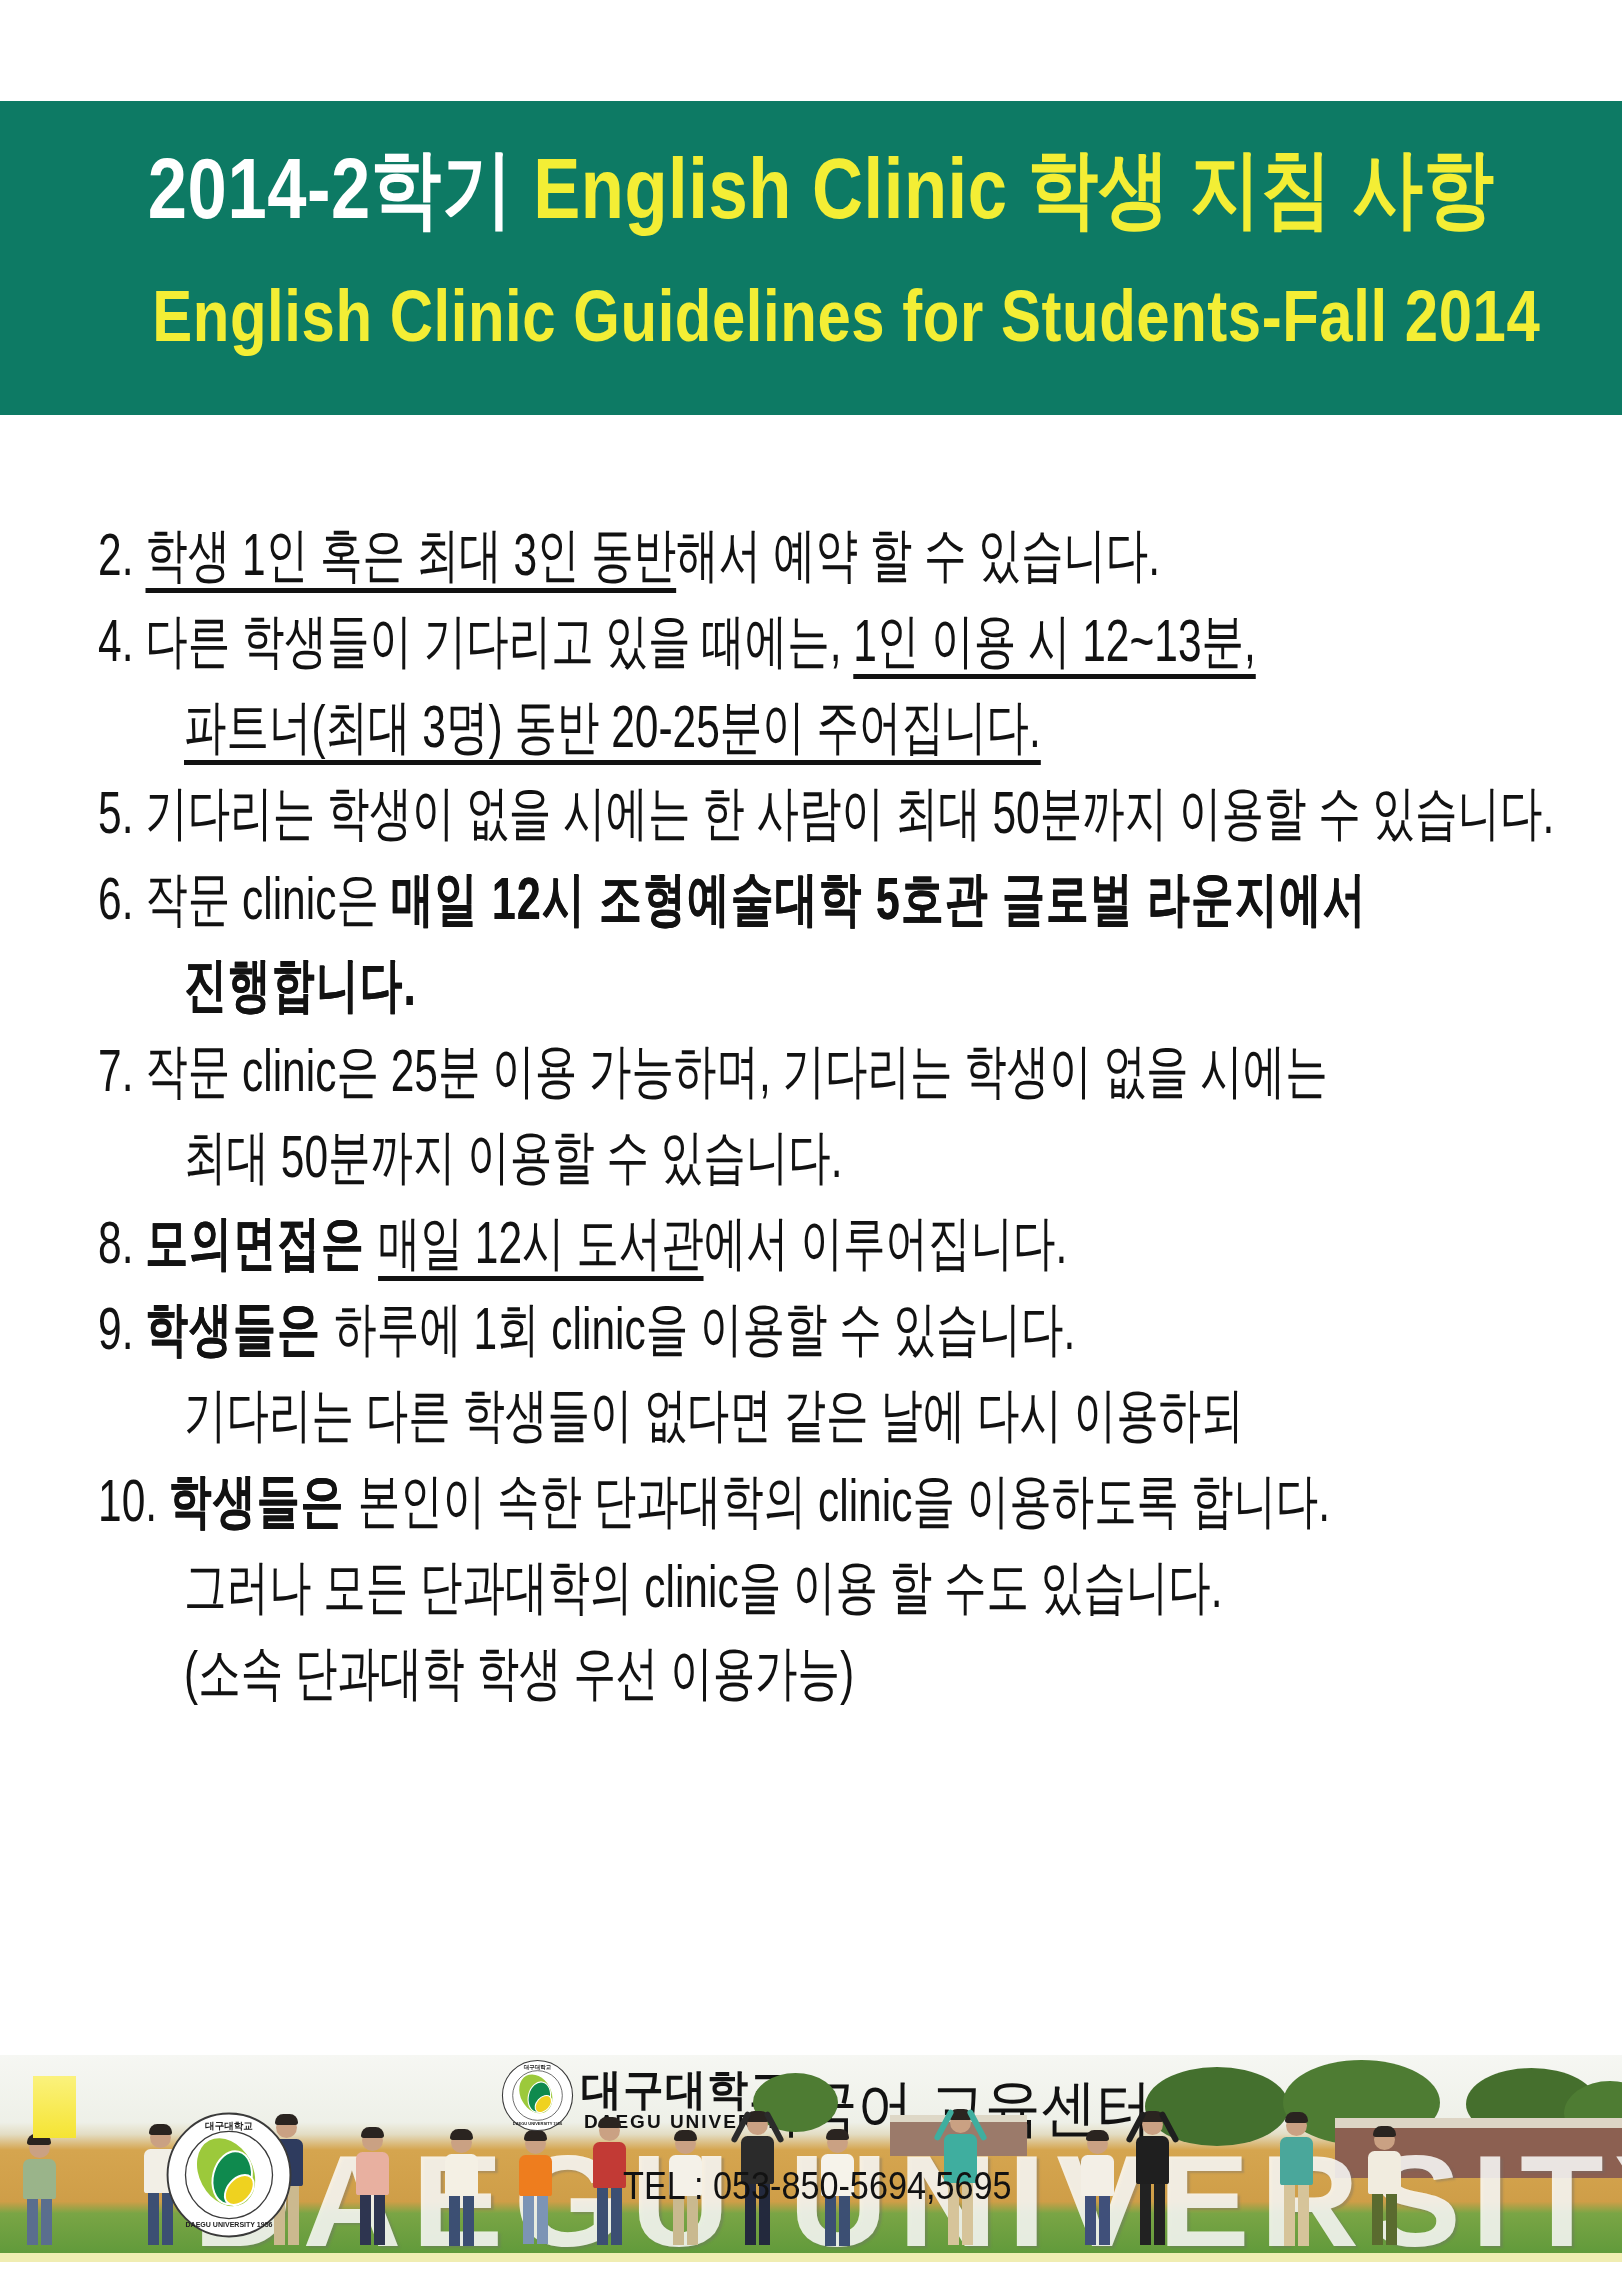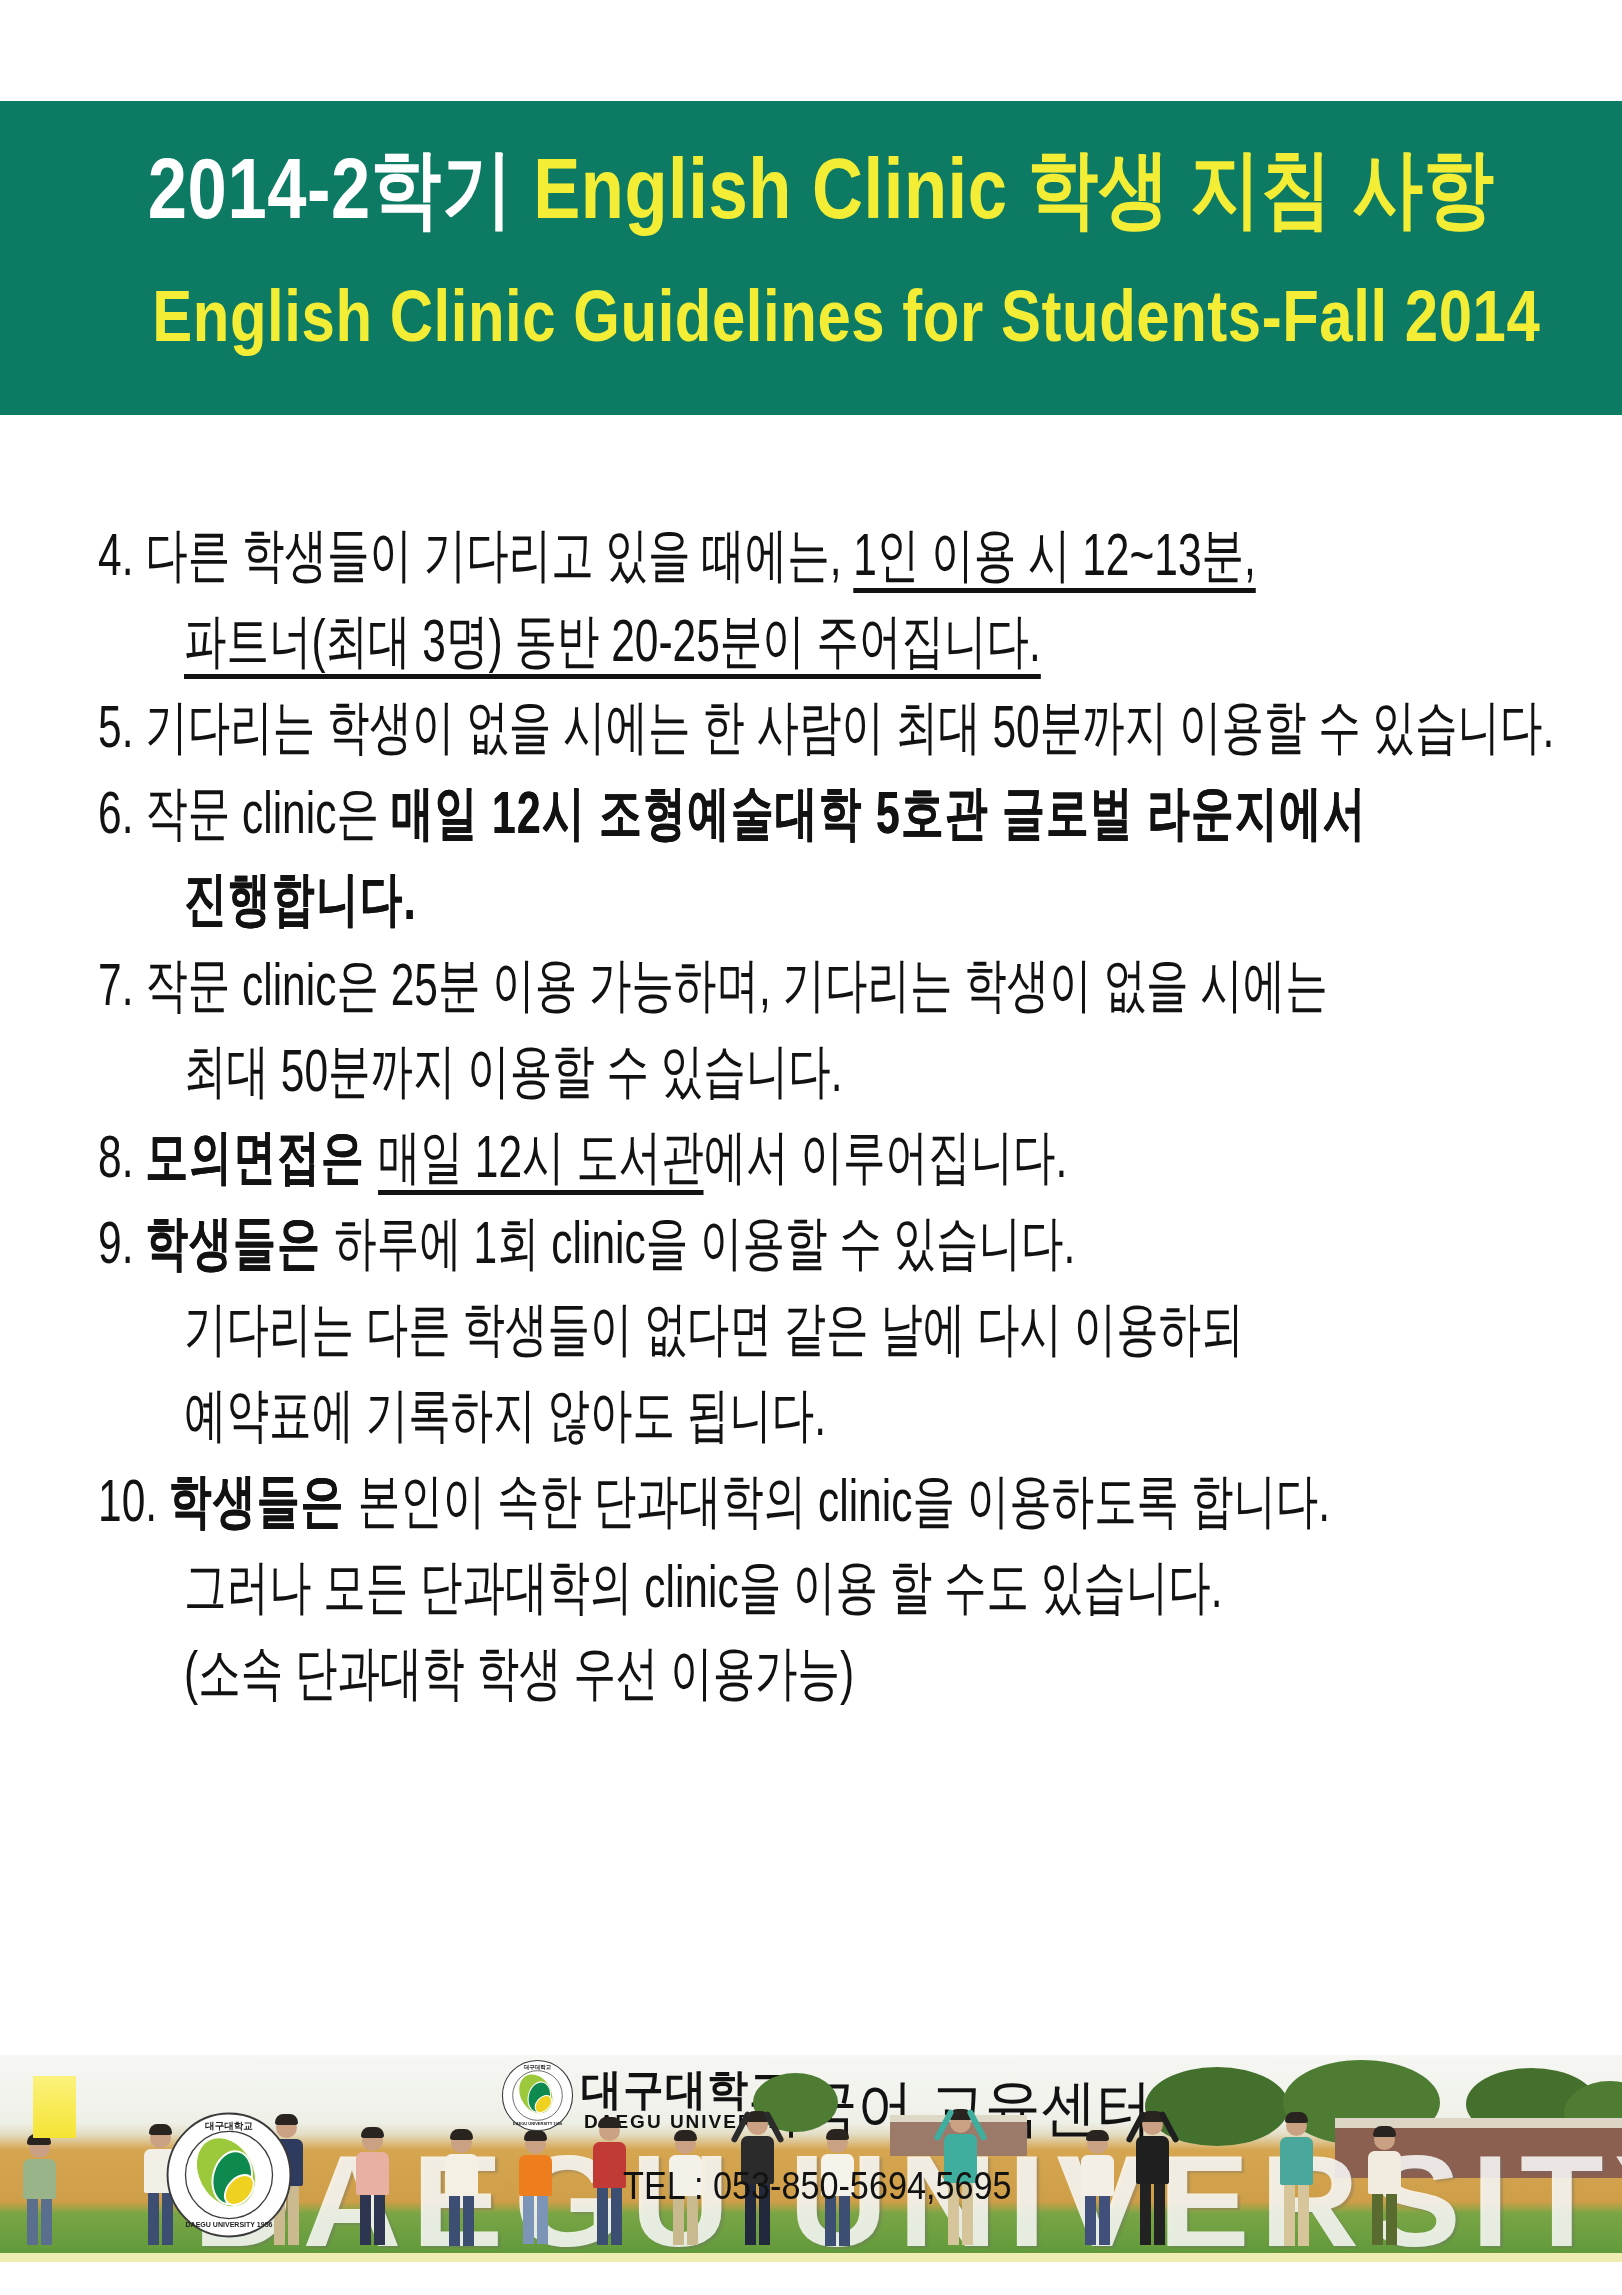--- a/index.html
+++ b/index.html
@@ -76,31 +76,31 @@
       <span class="title-scale">
         <span class="t-white">2014-2학기</span><span class="t-yellow"> English Clinic 학생 지침 사항</span>
       </span>
     </div>
     <div class="title-row title2">
       <span class="title-scale">English Clinic Guidelines for Students-Fall 2014</span>
     </div>
   </div>
 
   <div class="guidelines" id="guidelines">
+      <div class="g-line"><span class="g-scale"><span class="s-n">2. </span><span class="s-u">학생 1인 혹은 최대 3인 동반</span><span class="s-n">해서 예약 할 수 있습니다.</span></span></div>
       <div class="g-line"><span class="g-scale"><span class="s-n">4. 다른 학생들이 기다리고 있을 때에는, </span><span class="s-u">1인 이용 시 12~13분,</span></span></div>
       <div class="g-line g-ind1"><span class="g-scale"><span class="s-u">파트너(최대 3명) 동반 20-25분이 주어집니다.</span></span></div>
       <div class="g-line"><span class="g-scale"><span class="s-n">5. 기다리는 학생이 없을 시에는 한 사람이 최대 50분까지 이용할 수 있습니다.</span></span></div>
       <div class="g-line"><span class="g-scale"><span class="s-n">6. 작문 clinic은 </span><span class="s-b">매일 12시 조형예술대학 5호관 글로벌 라운지에서</span></span></div>
       <div class="g-line g-ind1"><span class="g-scale"><span class="s-b">진행합니다.</span></span></div>
       <div class="g-line"><span class="g-scale"><span class="s-n">7. 작문 clinic은 25분 이용 가능하며, 기다리는 학생이 없을 시에는</span></span></div>
       <div class="g-line g-ind1"><span class="g-scale"><span class="s-n">최대 50분까지 이용할 수 있습니다.</span></span></div>
       <div class="g-line"><span class="g-scale"><span class="s-n">8. </span><span class="s-b">모의면접은 </span><span class="s-u">매일 12시 도서관</span><span class="s-n">에서 이루어집니다.</span></span></div>
       <div class="g-line"><span class="g-scale"><span class="s-n">9. </span><span class="s-b">학생들은 </span><span class="s-n">하루에 1회 clinic을 이용할 수 있습니다.</span></span></div>
       <div class="g-line g-ind1"><span class="g-scale"><span class="s-n">기다리는 다른 학생들이 없다면 같은 날에 다시 이용하되</span></span></div>
-      <div class="g-line g-ind1"><span class="g-scale"><span class="s-n">예약표에 기록하지 않아도 됩니다.</span></span></div>
       <div class="g-line"><span class="g-scale"><span class="s-n">10. </span><span class="s-b">학생들은 </span><span class="s-n">본인이 속한 단과대학의 clinic을 이용하도록 합니다.</span></span></div>
       <div class="g-line g-ind1"><span class="g-scale"><span class="s-n">그러나 모든 단과대학의 clinic을 이용 할 수도 있습니다.</span></span></div>
       <div class="g-line g-ind1"><span class="g-scale"><span class="s-n">(소속 단과대학 학생 우선 이용가능)</span></span></div>
     </div>
 
   <div class="photo">
     <div id="scenery">
         <div class="tree" style="left: 753px; top: 18.3px; width: 85px; height: 59px; background: rgb(78, 124, 51);"></div>
         <div class="tree" style="left: 1145px; top: 11.8px; width: 144px; height: 79px; background: rgb(68, 112, 46);"></div>
         <div class="tree" style="left: 1283px; top: 5.2px; width: 157px; height: 85px; background: rgb(78, 124, 51);"></div>

